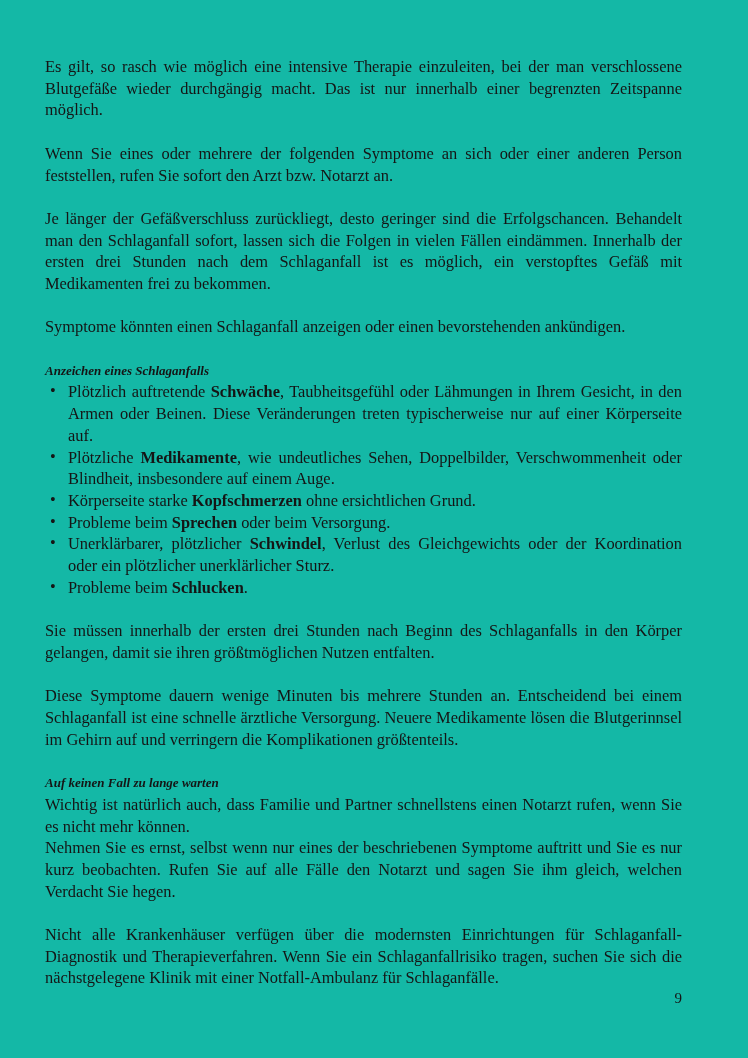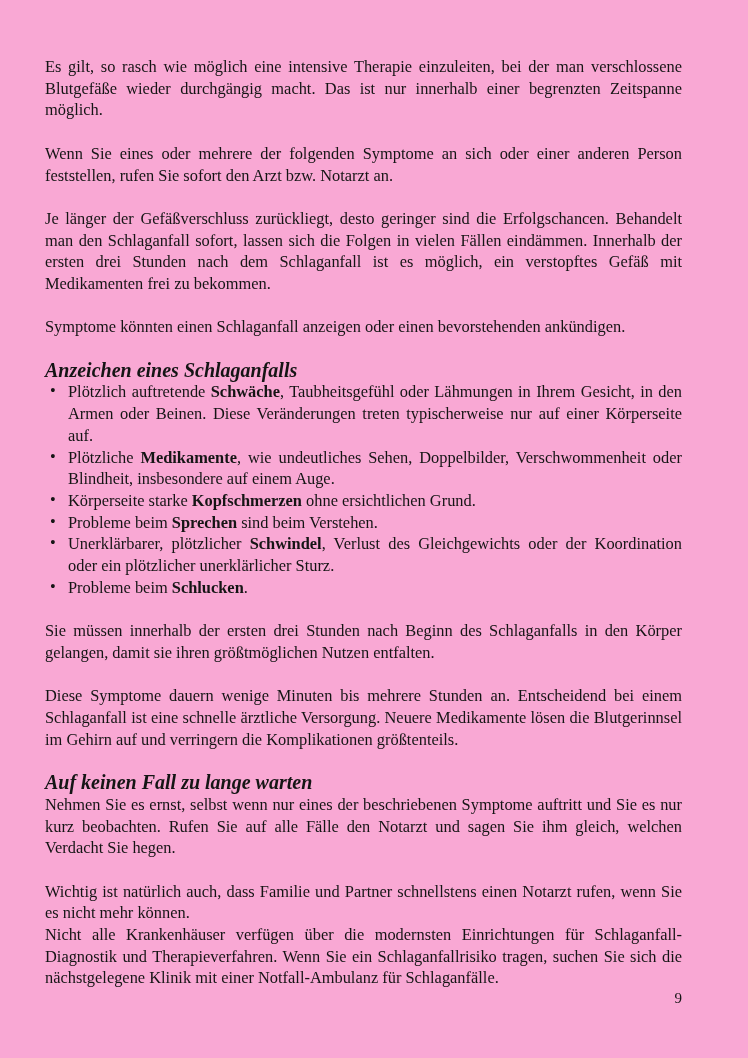--- a/index.html
+++ b/index.html
@@ -1,38 +1,38 @@
 <!DOCTYPE html>
 <html><head>
 <meta charset="utf-8">
 <style>
   * { margin: 0; padding: 0; box-sizing: border-box; }
   html, body { background: #ffffff; }
   .page {
     position: relative;
     width: 748px;
     height: 1058px;
-    background: #f9a8d4;
+    background: #14b8a6;
     overflow: hidden;
     font-family: "Liberation Serif", "DejaVu Serif", serif;
     color: #151515;
   }
   .content {
     position: absolute;
     top: 56px;
     left: 45px;
     width: 637px;
     font-size: 16.4px;
     line-height: 21.7px;
     text-align: justify;
   }
   .para { margin: 0 0 21.7px 0; }
   .para.tight { margin-bottom: 0; }
   .heading {
-    font-size: 20px;
+    font-size: 13px;
     font-weight: bold;
     font-style: italic;
     margin: 0;
     text-align: left;
   }
   .bullets {
     list-style: none;
     margin: 0 0 21.7px 0;
   }
   .bullet-item {
@@ -63,30 +63,30 @@
     <p class="para">Wenn Sie eines oder mehrere der folgenden Symptome an sich oder einer anderen Person feststellen, rufen Sie sofort den Arzt bzw. Notarzt an.</p>
     <p class="para">Je länger der Gefäßverschluss zurückliegt, desto geringer sind die Erfolgschancen. Behandelt man den Schlaganfall sofort, lassen sich die Folgen in vielen Fällen eindämmen. Innerhalb der ersten drei Stunden nach dem Schlaganfall ist es möglich, ein verstopftes Gefäß mit Medikamenten frei zu bekommen.</p>
     <p class="para">Symptome  könnten einen Schlaganfall anzeigen oder einen bevorstehenden ankündigen.</p>
 
     <h2 class="heading">Anzeichen eines Schlaganfalls</h2>
 
     <ul class="bullets">
       <li class="bullet-item"><span class="bullet-marker">•</span><span>Plötzlich auftretende </span><span class="bullet-keyword">Schwäche</span><span>, Taubheitsgefühl oder Lähmungen in Ihrem Gesicht, in den Armen oder Beinen. Diese Veränderungen treten typischerweise nur auf einer Körperseite auf.</span></li>
       <li class="bullet-item"><span class="bullet-marker">•</span><span>Plötzliche </span><span class="bullet-keyword">Medikamente</span><span>, wie undeutliches Sehen, Doppelbilder, Verschwommenheit oder Blindheit, insbesondere auf einem Auge.</span></li>
       <li class="bullet-item"><span class="bullet-marker">•</span><span>Körperseite starke </span><span class="bullet-keyword">Kopfschmerzen</span><span> ohne ersichtlichen Grund.</span></li>
-      <li class="bullet-item"><span class="bullet-marker">•</span><span>Probleme beim </span><span class="bullet-keyword">Sprechen</span><span> sind beim Verstehen.</span></li>
+      <li class="bullet-item"><span class="bullet-marker">•</span><span>Probleme beim </span><span class="bullet-keyword">Sprechen</span><span> oder beim Versorgung.</span></li>
       <li class="bullet-item"><span class="bullet-marker">•</span><span>Unerklärbarer, plötzlicher </span><span class="bullet-keyword">Schwindel</span><span>, Verlust des Gleichgewichts oder der Koordination oder ein plötzlicher unerklärlicher Sturz.</span></li>
       <li class="bullet-item"><span class="bullet-marker">•</span><span>Probleme beim </span><span class="bullet-keyword">Schlucken</span><span>.</span></li>
     </ul>
 
     <p class="para">Sie müssen innerhalb der ersten drei Stunden nach Beginn des Schlaganfalls in den Körper gelangen, damit sie ihren größtmöglichen Nutzen entfalten.</p>
     <p class="para">Diese Symptome dauern wenige Minuten bis mehrere Stunden an. Entscheidend bei einem Schlaganfall ist eine schnelle ärztliche Versorgung. Neuere Medikamente lösen die Blutgerinnsel im Gehirn auf und verringern die Komplikationen größtenteils.</p>
 
     <h2 class="heading">Auf keinen Fall zu lange warten</h2>
 
+    <p class="para tight">Wichtig ist natürlich auch, dass Familie und Partner schnellstens einen Notarzt rufen, wenn Sie es nicht mehr können.</p>
     <p class="para">Nehmen Sie es ernst, selbst wenn nur eines der beschriebenen Symptome auftritt und Sie es nur kurz beobachten. Rufen Sie auf alle Fälle den Notarzt und sagen Sie ihm gleich, welchen Verdacht Sie hegen.</p>
-    <p class="para tight">Wichtig ist natürlich auch, dass Familie und Partner schnellstens einen Notarzt rufen, wenn Sie es nicht mehr können.</p>
     <p class="para tight">Nicht alle Krankenhäuser verfügen über die modernsten Einrichtungen für Schlaganfall-Diagnostik und Therapieverfahren. Wenn Sie ein Schlaganfallrisiko tragen, suchen Sie sich die nächstgelegene Klinik mit einer Notfall-Ambulanz für Schlaganfälle.</p>
 
   </div>
 
   <div class="page-number">9</div>
 </div>
 
 </body></html>

